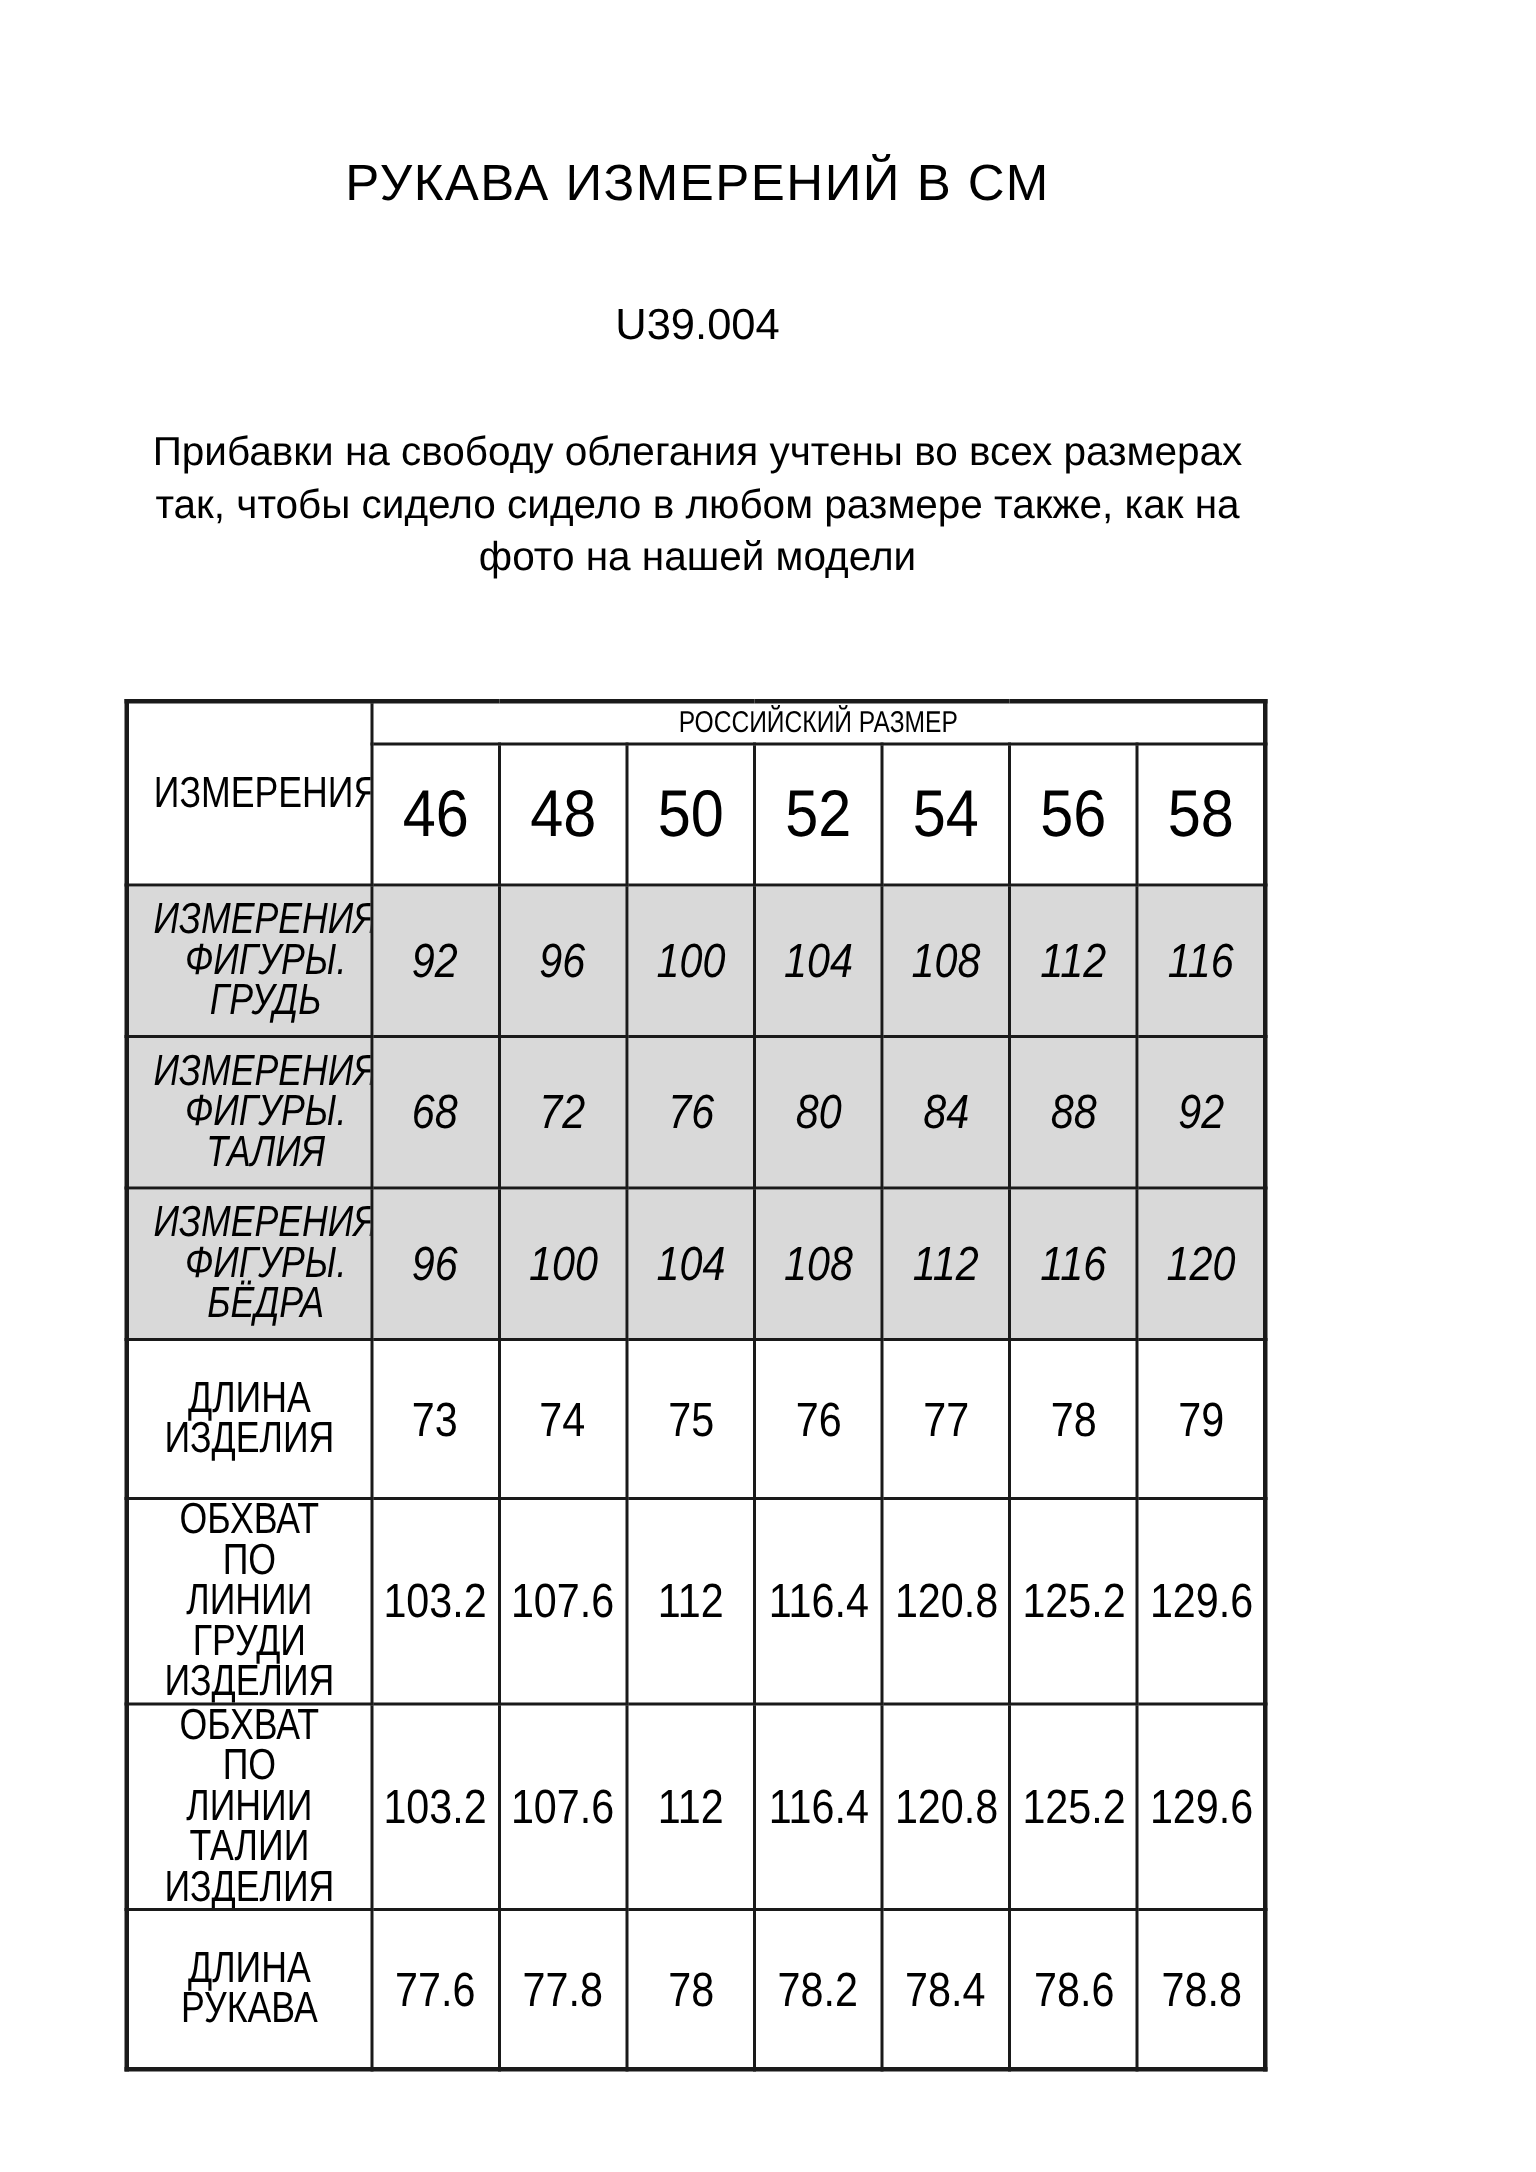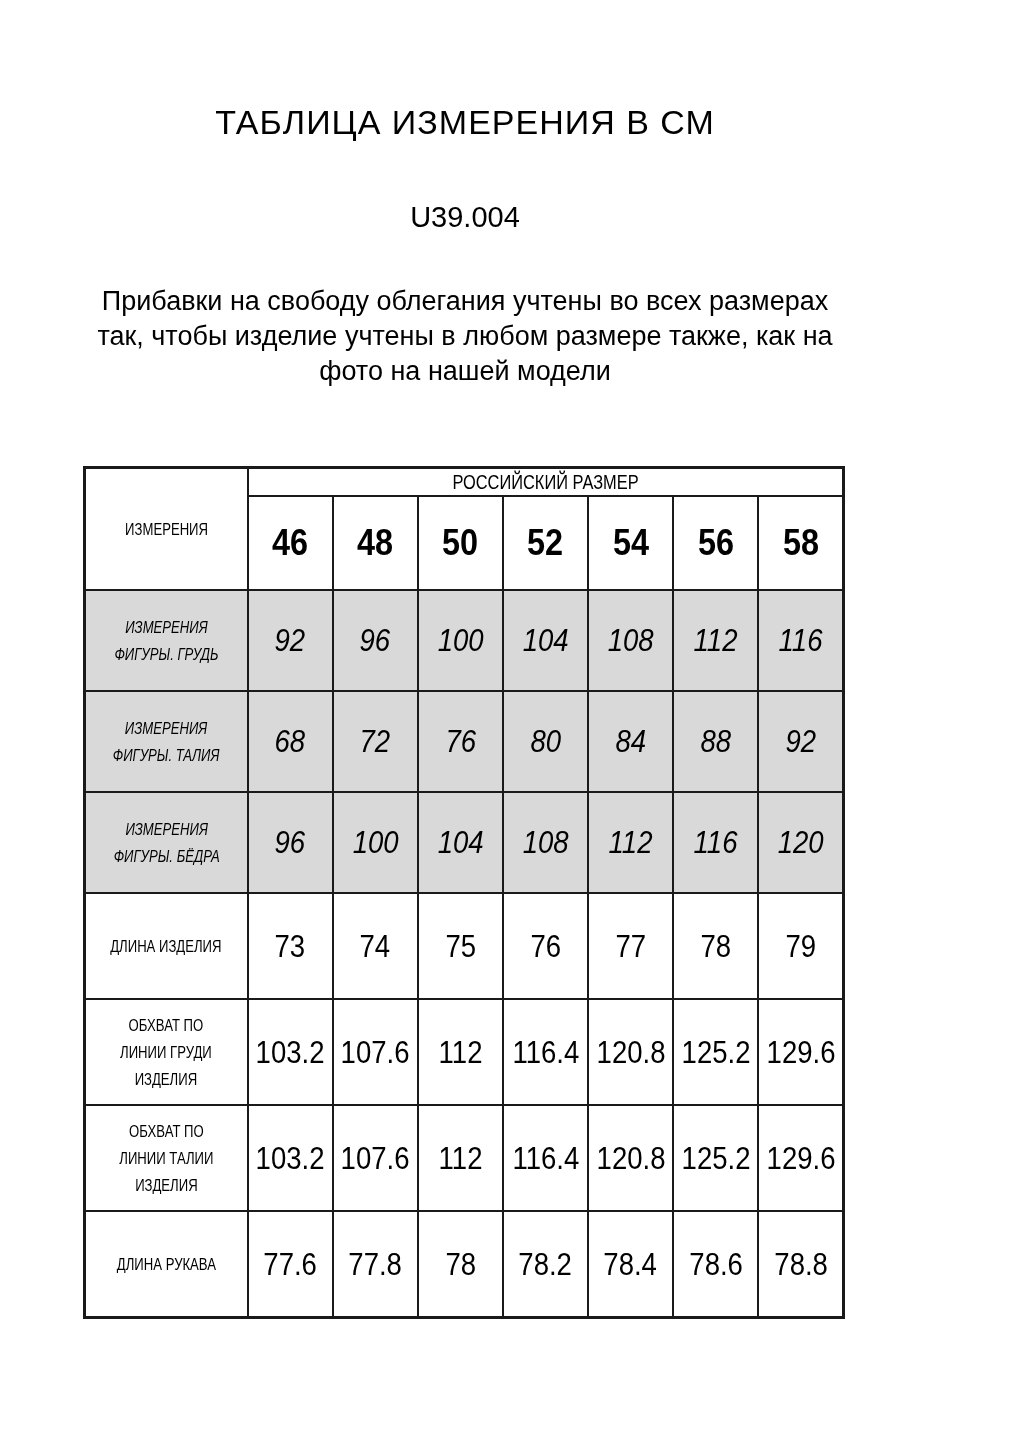--- a/index.html
+++ b/index.html
@@ -60,55 +60,55 @@
     font-size: 22px;
   }
   th.group {
     height: 26px;
     font-weight: 400;
     font-size: 20px;
     margin-left: 16px;
   }
   th.size {
     height: 92px;
-    font-weight: 700;
-    font-size: 36px;
+    font-weight: 400;
+    font-size: 44px;
   }
   tr.figure td {
     background: #d9d9d9;
     font-style: italic;
     height: 99px;
   }
   tr.product td {
     background: #ffffff;
     height: 104px;
   }
   td.label, th.corner {
-    font-size: 16px;
+    font-size: 29px;
     line-height: 27px;
   }
   td.value {
     font-size: 32px;
   }
   
   .cond  { display: inline-block; transform: scaleX(0.82); white-space: pre-line; }
   .cond9 { display: inline-block; transform: scaleX(0.90); }
   .condv { display: inline-block; transform: scaleX(0.86); }
 </style>
 </head>
 <body>
 
 <div class="page">
 
-  <div class="doc-title">ТАБЛИЦА ИЗМЕРЕНИЯ В СМ</div>
+  <div class="doc-title">РУКАВА ИЗМЕРЕНИЙ В СМ</div>
 
   <div class="product-code">U39.004</div>
 
   <div class="fit-note">Прибавки на свободу облегания учтены во всех размерах
-так, чтобы изделие учтены в любом размере также, как на
+так, чтобы сидело сидело в любом размере также, как на
 фото на нашей модели</div>
 
   <table class="size-table">
     <colgroup>
       <col class="c-label">
       <col>
         <col>
         <col>
         <col>
         <col>

